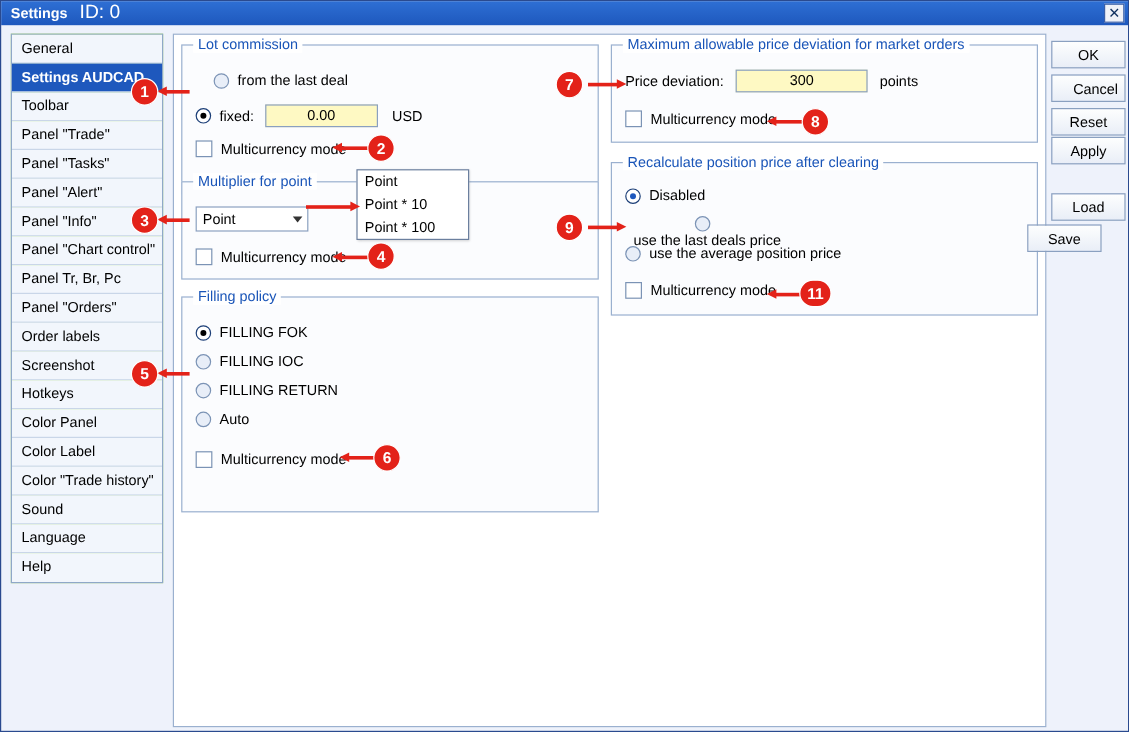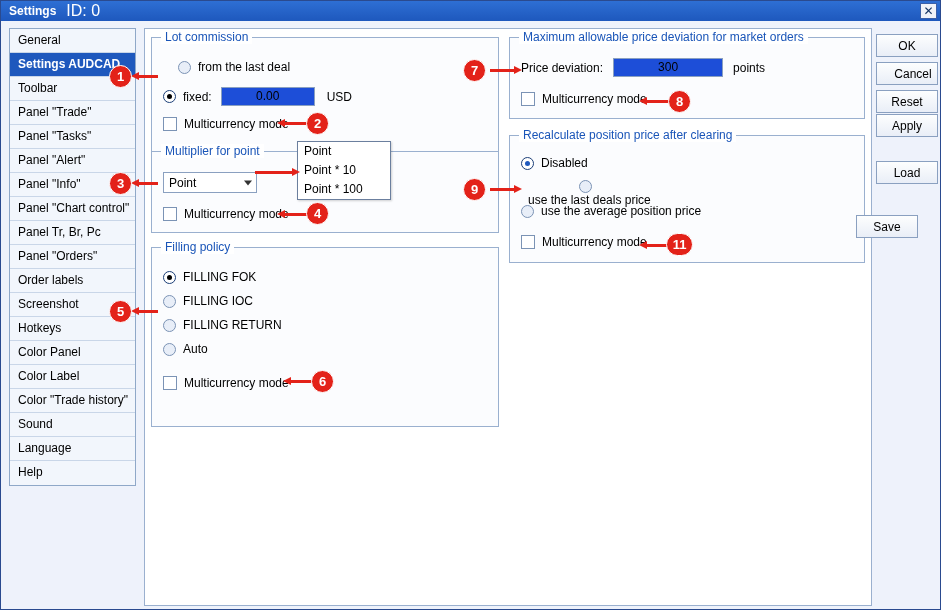--- a/index.html
+++ b/index.html
@@ -157,21 +157,21 @@
     display: flex;
     align-items: center;
     white-space: nowrap;
   }
   .ctl-row .lbl {
     margin-left: 7px;
     font-size: 12px;
   }
   .txtbox {
     border: 1px solid #8aa0c0;
-    background: #1d4ed8;
+    background: #fef9c3;
     box-sizing: border-box;
     height: 19px;
     line-height: 17px;
     text-align: center;
     font-size: 12px;
     font-family: "Liberation Sans", sans-serif;
     color: #000;
   }
   .combo {
     width: 94px; height: 21px;
@@ -411,21 +411,21 @@
       </div>
     </div>
 
   </div>
 
   <div class="btn" style="left:875px; top:33px;">OK</div>
   <div class="btn" style="left:875px; top:61px;padding-left:12px;">Cancel</div>
   <div class="btn" style="left:875px; top:89px;">Reset</div>
   <div class="btn" style="left:875px; top:113px;">Apply</div>
   <div class="btn" style="left:875px; top:160px;">Load</div>
-  <div class="btn" style="left:855px; top:186px;margin-top:28px;">Save</div>
+  <div class="btn" style="left:855px; top:186px;">Save</div>
 
   <div class="leader tri-left" style="left:137px; top:74px; width:20px;"></div>
   <div class="badge" style="left:108px; top:64px;">1</div>
 
   <div class="leader tri-left" style="left:283px; top:121px; width:24px;"></div>
   <div class="badge" style="left:305px; top:111px;">2</div>
 
   <div class="leader tri-left" style="left:137px; top:181px; width:20px;"></div>
   <div class="badge" style="left:108px; top:171px;">3</div>
 

